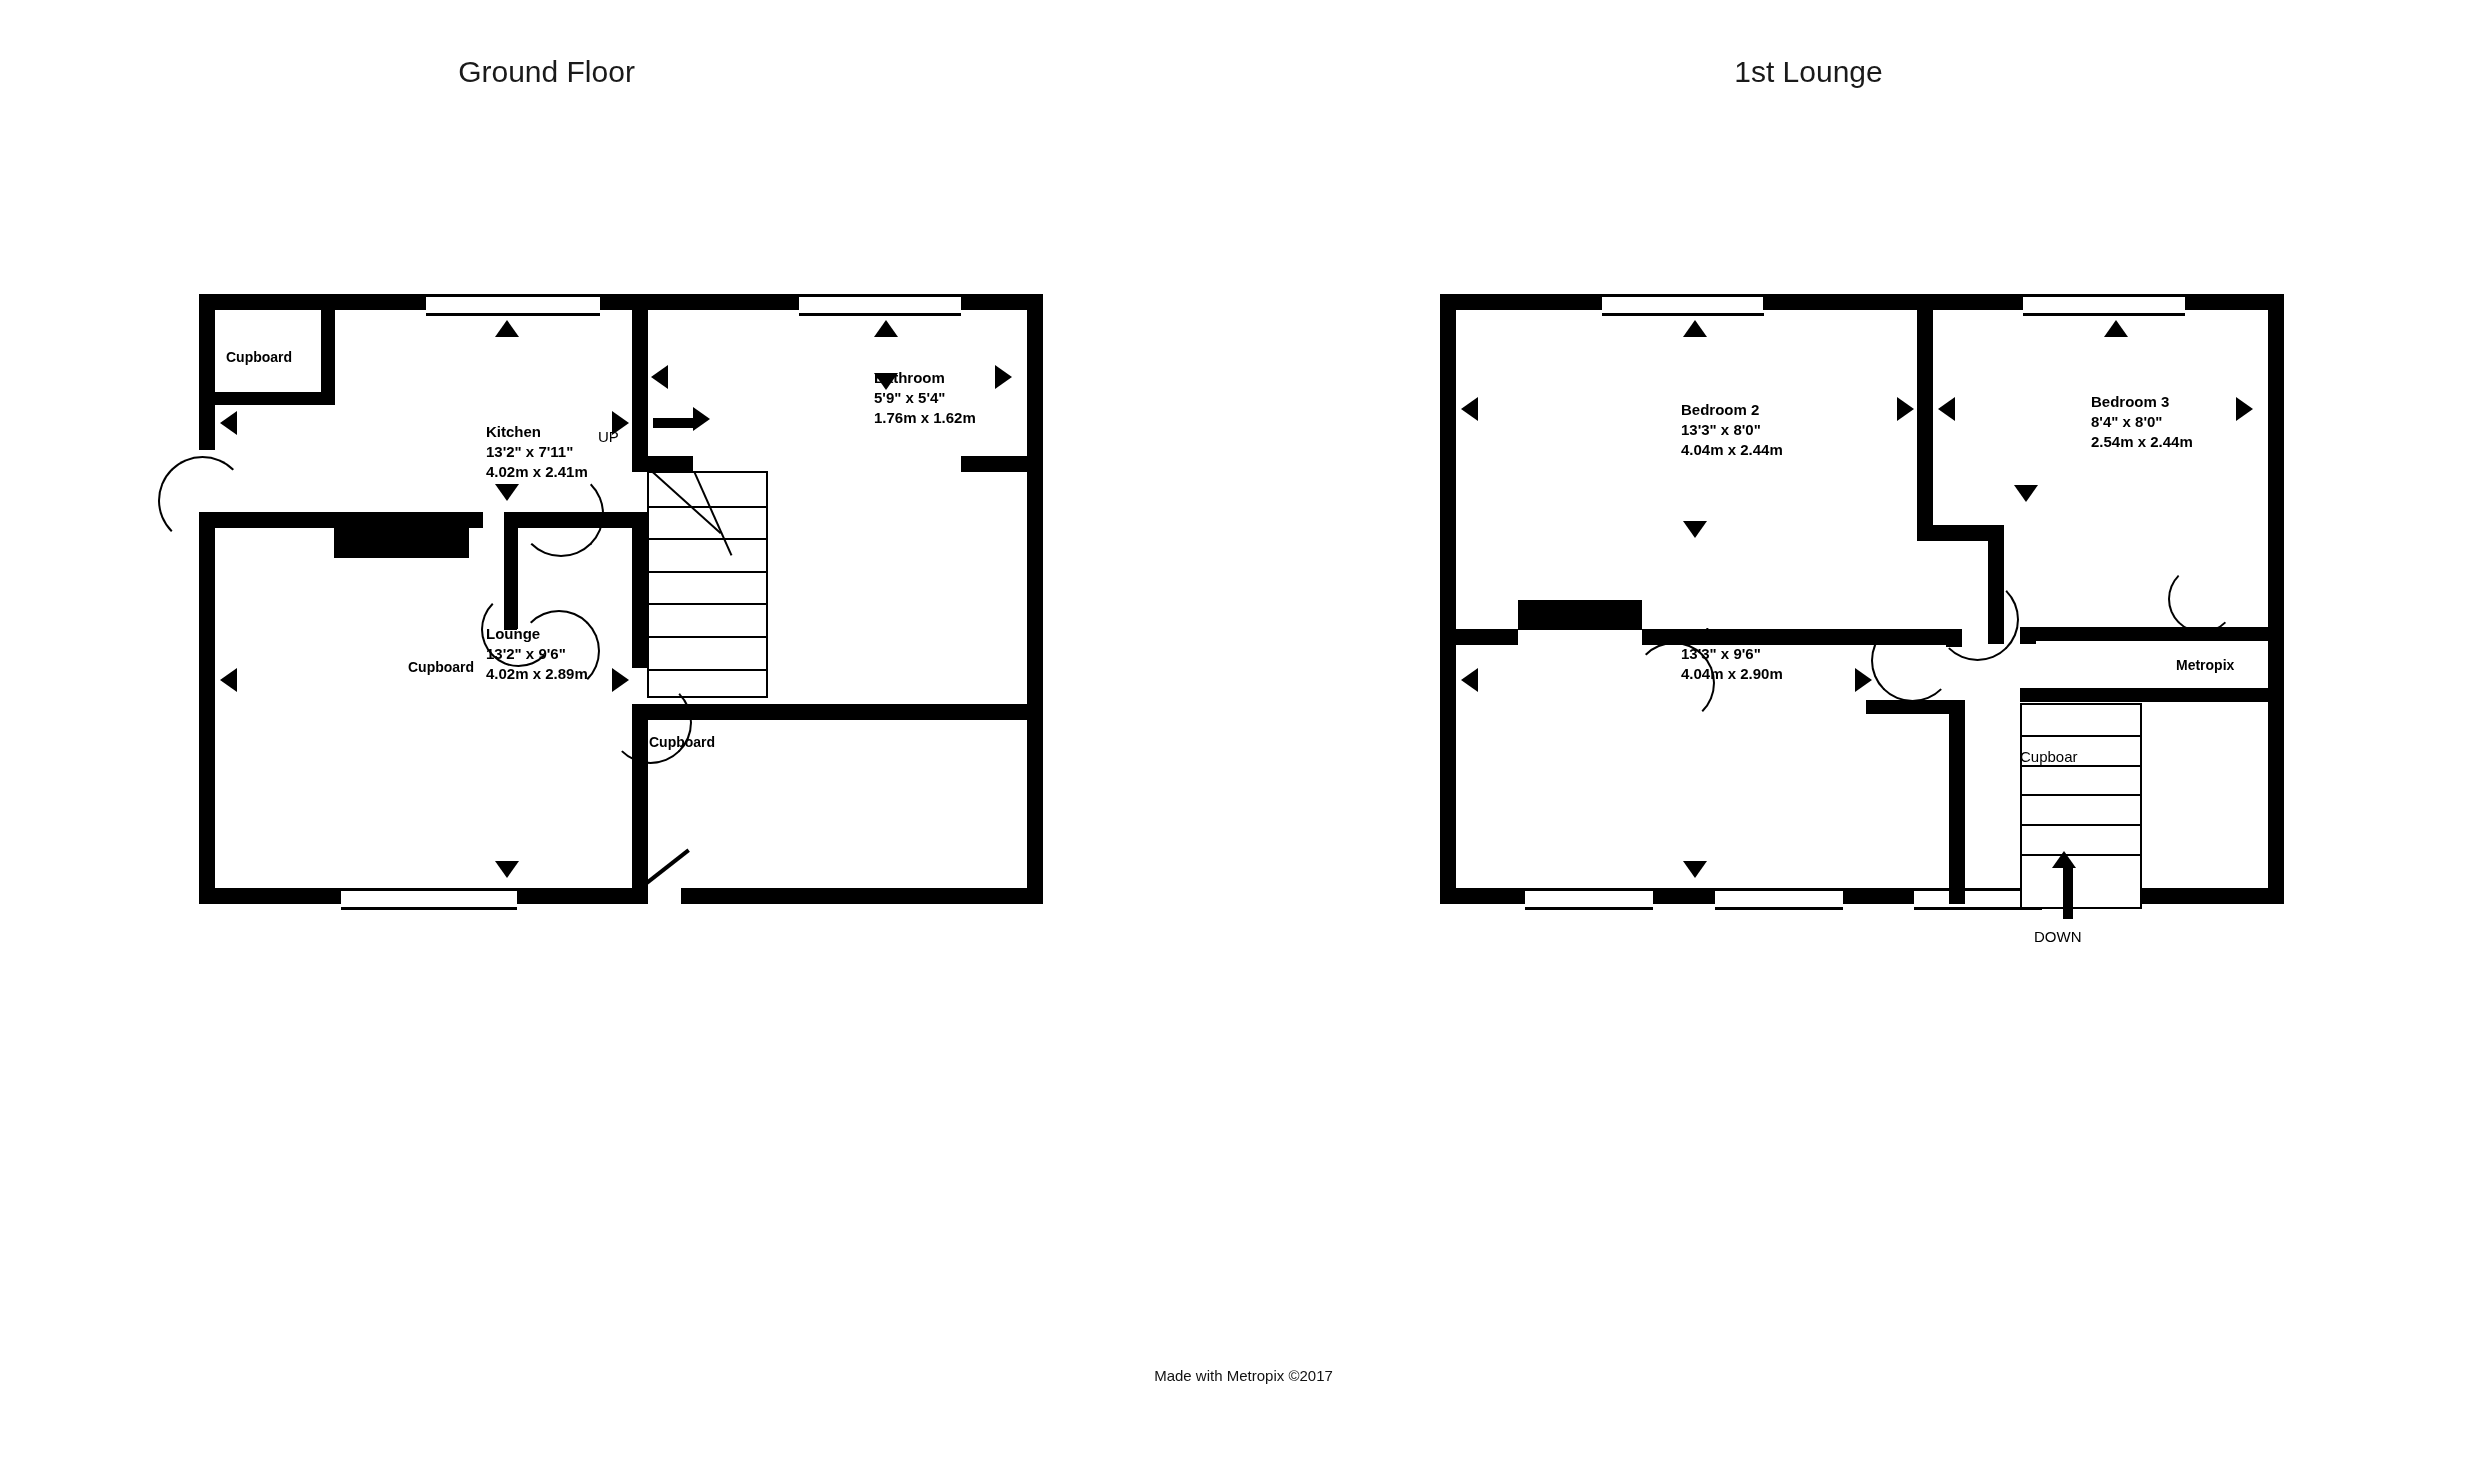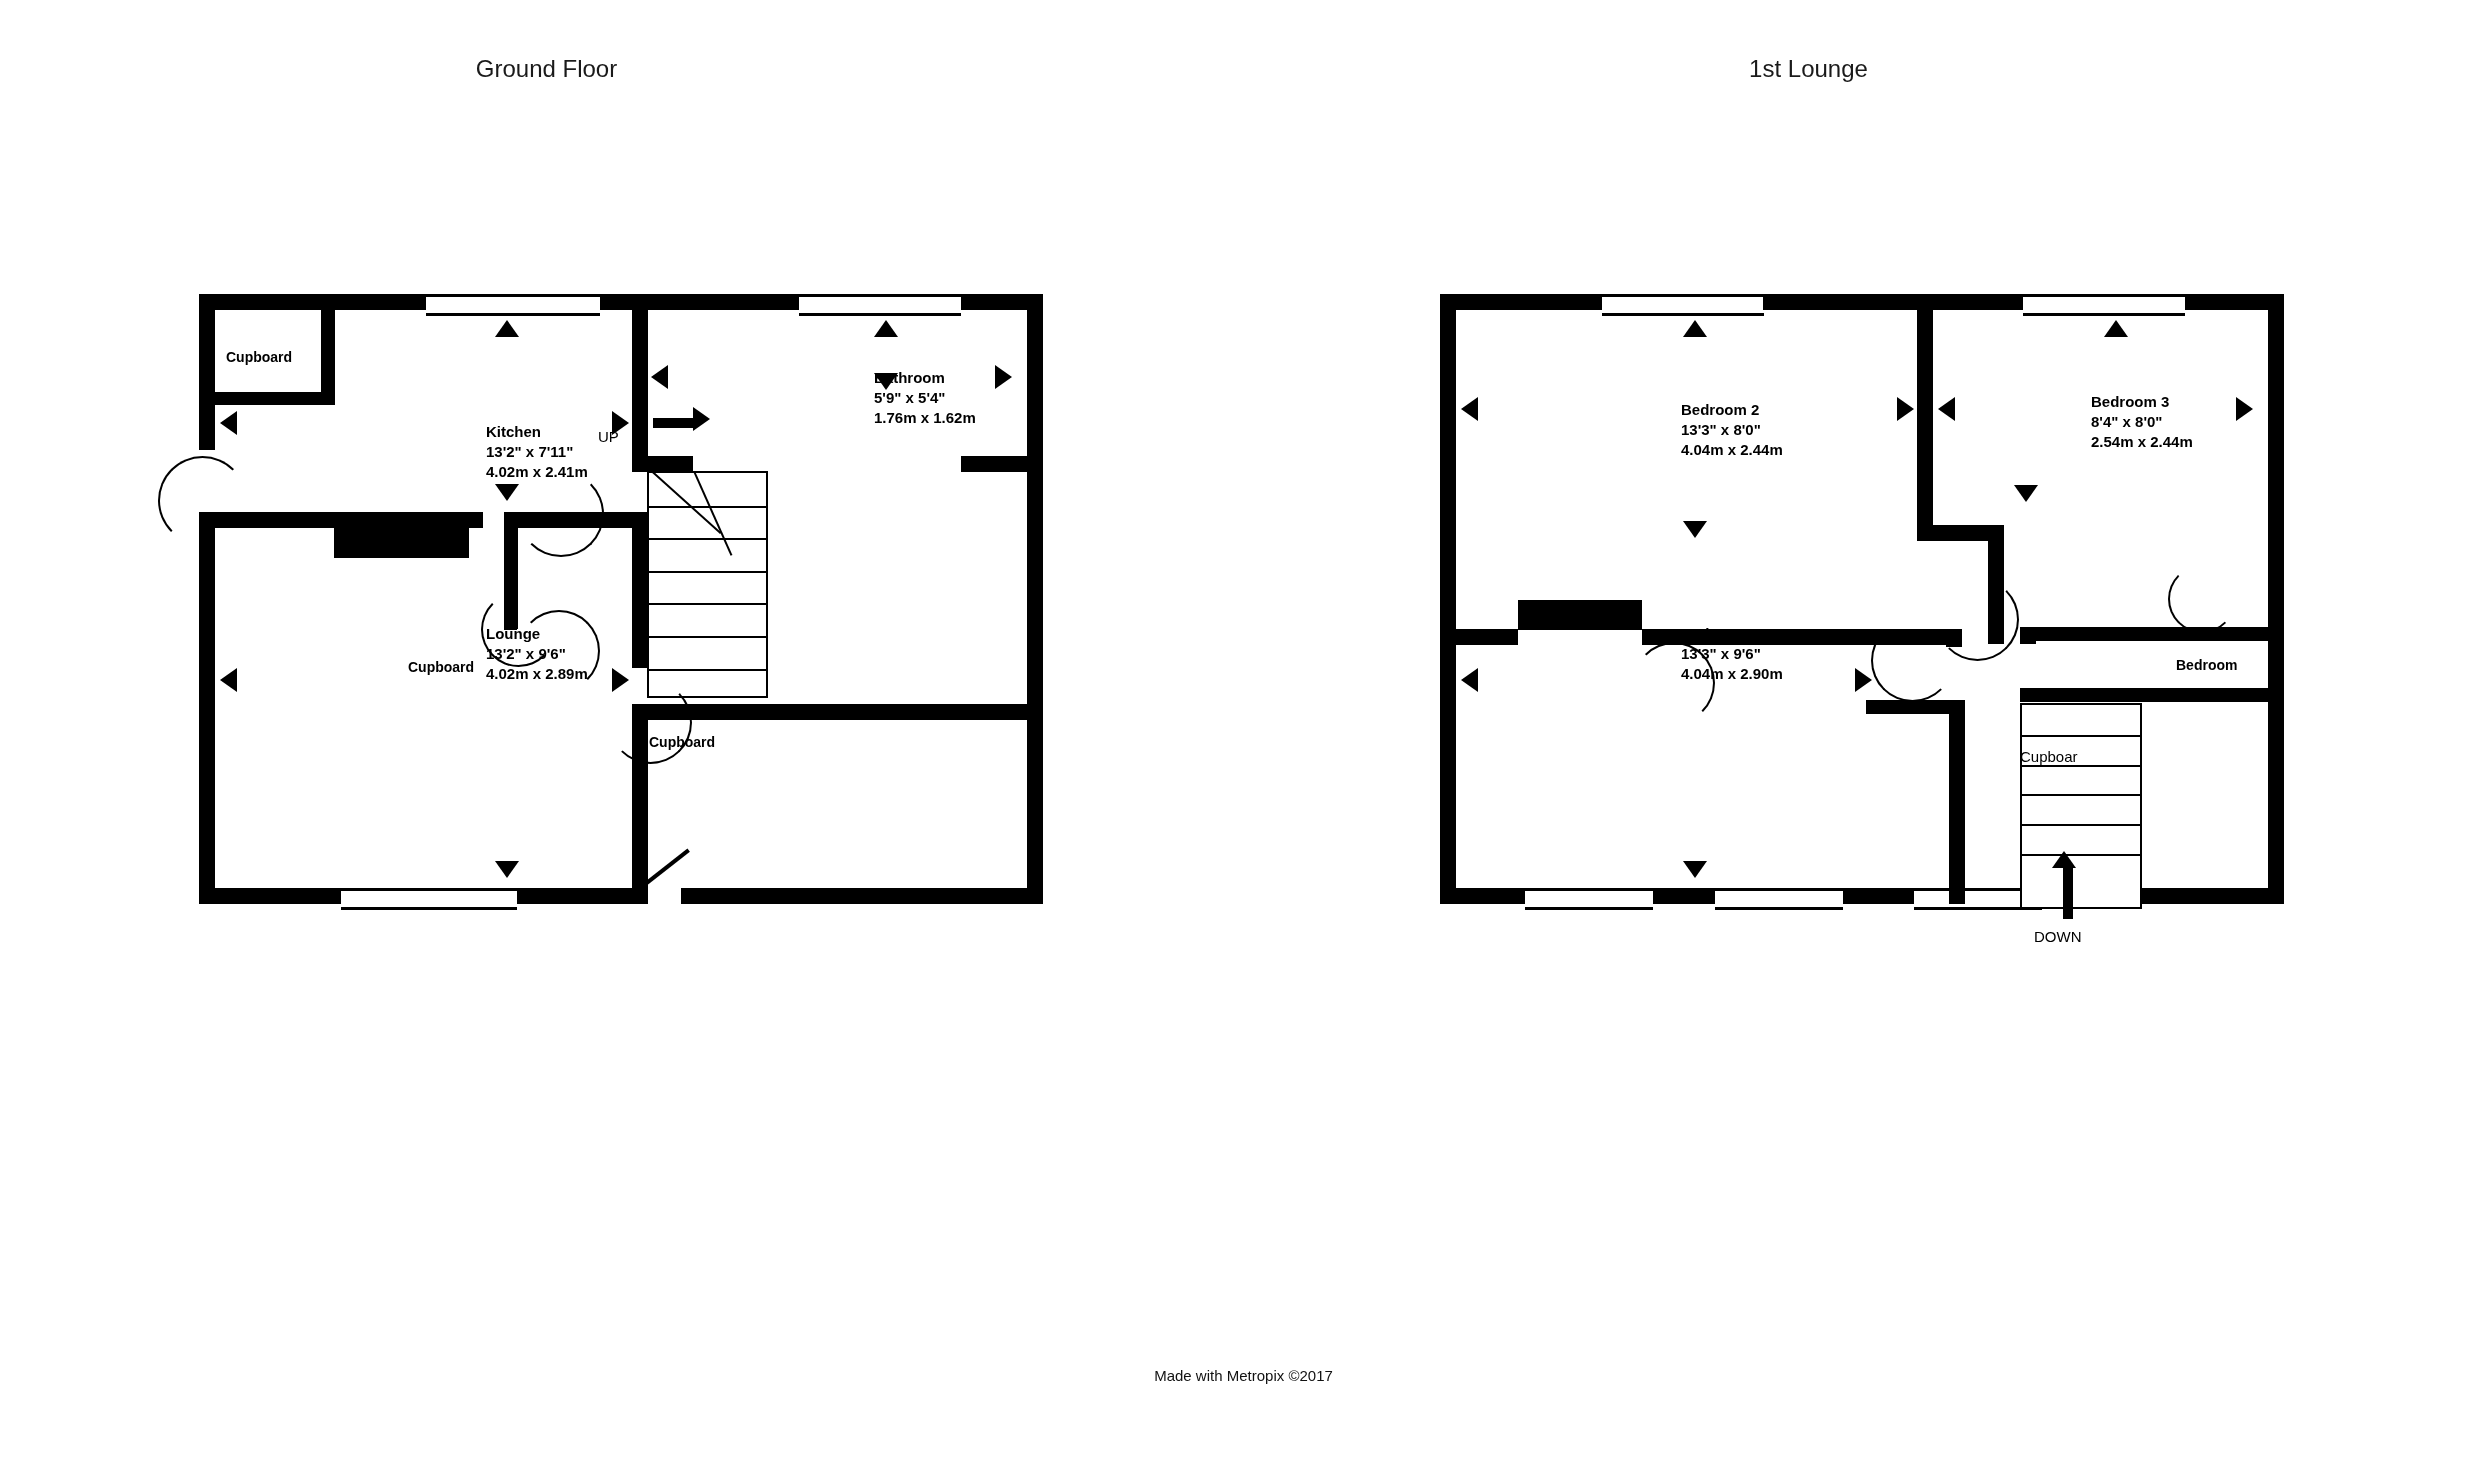--- a/index.html
+++ b/index.html
@@ -10,21 +10,21 @@
   body {
     width: 2487px;
     height: 1479px;
     position: relative;
     font-family: "Liberation Sans", sans-serif;
     color: #000000;
     overflow: hidden;
   }
   .floor-title {
     position: absolute;
-    font-size: 24px;
+    font-size: 30px;
     color: #1a1a1a;
     white-space: nowrap;
     text-align: center;
   }
   #ground-title { left: 369px; top: 55px; width: 355px; }
   #first-title  { left: 1631px; top: 55px; width: 355px; }
 
   .plan { position: absolute; }
   #ground-plan { left: 199px; top: 294px; width: 872px; height: 780px; }
   #first-plan   { left: 1440px; top: 294px; width: 872px; height: 780px; }
@@ -314,20 +314,20 @@
     <div class="dim">8'4"  x 8'0"</div>
     <div class="dim">2.54m  x 2.44m</div>
   </div>
 
   <div class="room-label" style="left:241px; top:330px; width:0px;">
     <div>Bedroom 1</div>
     <div class="dim">13'3"  x 9'6"</div>
     <div class="dim">4.04m  x 2.90m</div>
   </div>
 
-  <div class="small-label" style="left:736px; top:363px;">Bedroom</div>
+  <div class="small-label" style="left:736px; top:363px;">Metropix</div>
   <div class="plain-label" style="left:580px; top:454px;">Cupboar</div>
 </div>
 
 <div class="footer" id="footer-block">
   <div>Made with Metropix ©2017</div>
 </div>
 
 
 </body></html>

